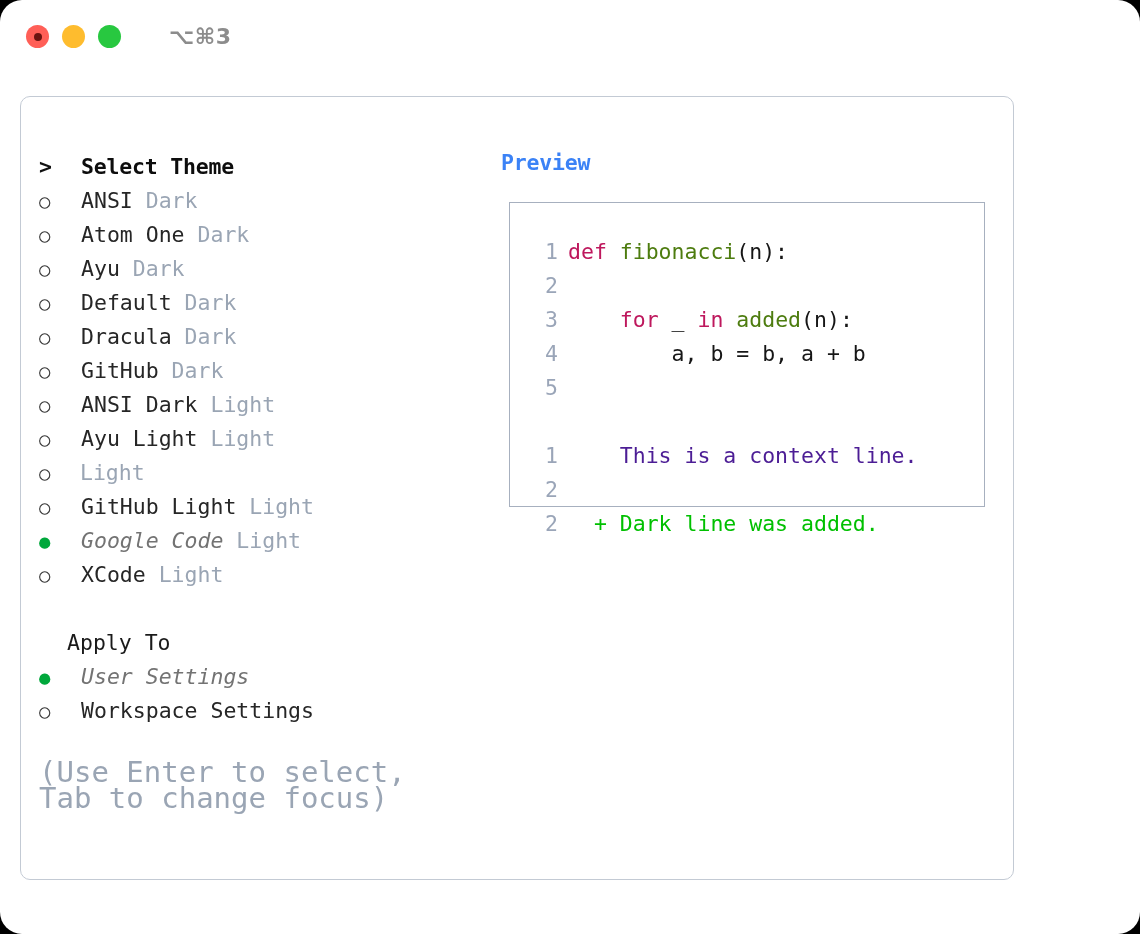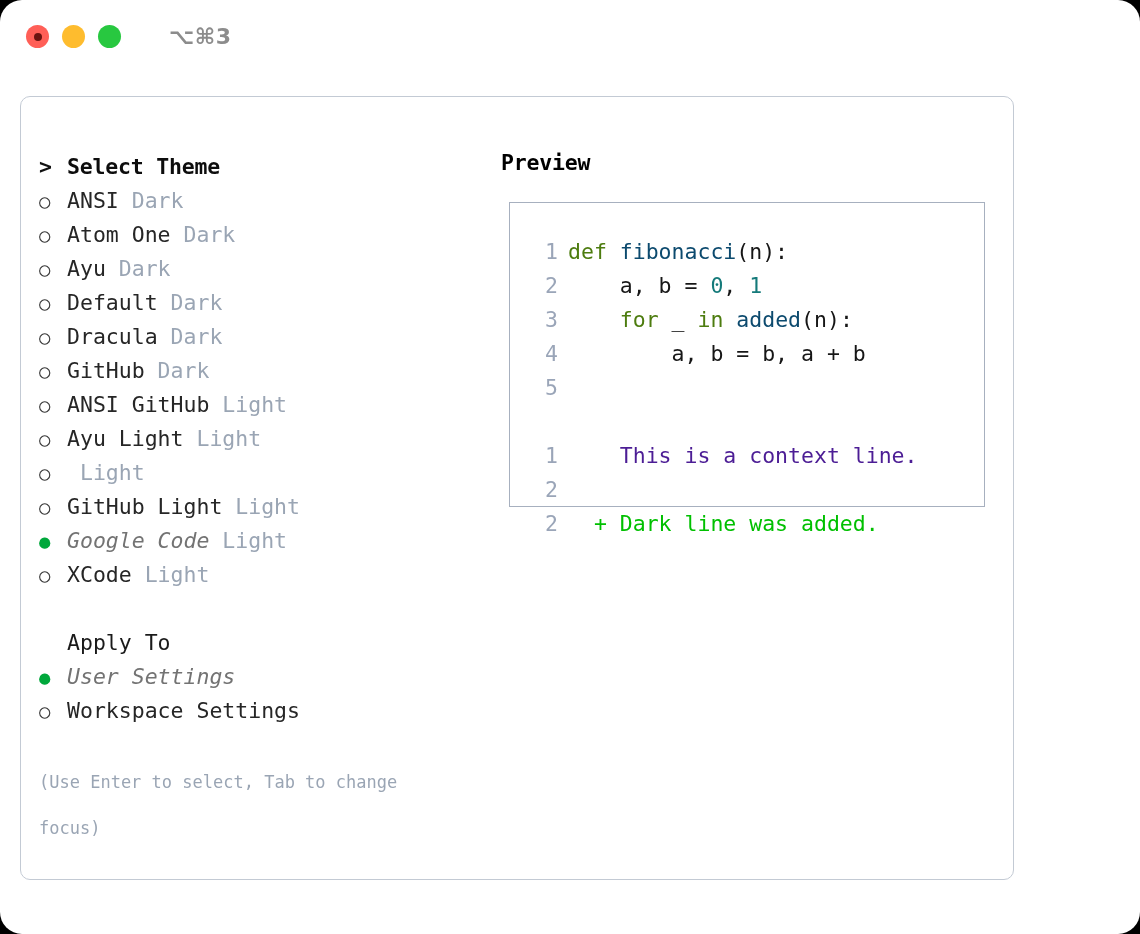--- a/index.html
+++ b/index.html
@@ -105,21 +105,21 @@
     text-align: left;
     font-size: 21.5px;
   }
   .marker.caret {
     font-weight: bold;
     color: #111111;
   }
   .marker.dot-off { color: #3a3a3a; font-size: 19px; }
   .marker.dot-on  { color: #00a83c; font-size: 19px; }
 
-  .label        { color: #262626; }
+  .label        { color: #262626; margin-left: 14px; }
   .label.sel    { color: #737373; font-style: italic; }
   .label.header { font-weight: bold; color: #0d0d0d; letter-spacing: -0.2px; }
   .cat          { color: #9aa5b4; }
 
   .spacer-row { height: 34px; }
 
   .section-title {
     height: 34px;
     display: flex;
     align-items: center;
@@ -127,34 +127,34 @@
     line-height: 34px;
     color: #1a1a1a;
     white-space: pre;
   }
 
   .hint {
     position: absolute;
     left: 18px;
     top: 662px;
     width: 420px;
-    font-size: 17px;
-    line-height: 46px;
+    font-size: 29px;
+    line-height: 26px;
     color: #9aa5b4;
     white-space: pre-wrap;
   }
 
   
   .preview-head {
     position: absolute;
     left: 480px;
     top: 53px;
     font-size: 21.5px;
     font-weight: bold;
-    color: #000000;
+    color: #3b82f6;
     letter-spacing: -0.2px;
     text-align: right;
   }
   .preview-box {
     position: absolute;
     left: 488px;
     top: 105px;
     width: 476px;
     height: 305px;
     border: 1.6px solid #a7b0bf;
@@ -179,22 +179,22 @@
     flex: 0 0 58px;
     width: 58px;
     text-align: right;
     padding-right: 10px;
     box-sizing: border-box;
     color: #9aa5b8;
   }
   .ctext { white-space: pre; }
 
   
-  .tok-kw   { color: #4d7c0f; }
-  .tok-fn   { color: #0c4a6e; }
+  .tok-kw   { color: #be185d; }
+  .tok-fn   { color: #4d7c0f; }
   .tok-num  { color: #157a7a; }
   .tok-pl   { color: #161616; }
   .tok-ctx  { color: #4c1d95; }
   .tok-del  { color: #c0201a; }
   .tok-add  { color: #00c000; }
 
   .blank-line { height: 34px; }
 </style>
 </head>
 <body>
@@ -219,21 +219,21 @@
         <span class="label header">Select Theme</span>
       </div>
 
       <div id="theme-list">
           <div class="row"><span class="marker dot-off">○</span><span class="label">ANSI</span><span class="cat"> Dark</span></div>
           <div class="row"><span class="marker dot-off">○</span><span class="label">Atom One</span><span class="cat"> Dark</span></div>
           <div class="row"><span class="marker dot-off">○</span><span class="label">Ayu</span><span class="cat"> Dark</span></div>
           <div class="row"><span class="marker dot-off">○</span><span class="label">Default</span><span class="cat"> Dark</span></div>
           <div class="row"><span class="marker dot-off">○</span><span class="label">Dracula</span><span class="cat"> Dark</span></div>
           <div class="row"><span class="marker dot-off">○</span><span class="label">GitHub</span><span class="cat"> Dark</span></div>
-          <div class="row"><span class="marker dot-off">○</span><span class="label">ANSI GitHub</span><span class="cat"> Light</span></div>
+          <div class="row"><span class="marker dot-off">○</span><span class="label">ANSI Dark</span><span class="cat"> Light</span></div>
           <div class="row"><span class="marker dot-off">○</span><span class="label">Ayu Light</span><span class="cat"> Light</span></div>
           <div class="row"><span class="marker dot-off">○</span><span class="cat"> Light</span></div>
           <div class="row"><span class="marker dot-off">○</span><span class="label">GitHub Light</span><span class="cat"> Light</span></div>
           <div class="row"><span class="marker dot-on">●</span><span class="label sel">Google Code</span><span class="cat"> Light</span></div>
           <div class="row"><span class="marker dot-off">○</span><span class="label">XCode</span><span class="cat"> Light</span></div>
         </div>
 
       <div class="spacer-row"></div>
 
       <div class="section-title">
@@ -248,21 +248,21 @@
     </div>
 
     <div class="hint">(Use Enter to select, Tab to change focus)</div>
 
     <div class="preview-head">Preview</div>
 
     <div class="preview-box">
       <div class="code">
         <div id="code-lines">
             <div class="cline"><span class="lnum">1</span><span class="ctext"><span class="tok-kw">def </span><span class="tok-fn">fibonacci</span><span class="tok-pl">(n):</span></span></div>
-            <div class="cline"><span class="lnum">2</span><span class="ctext"><span class="tok-pl">    a, b = </span><span class="tok-num">0</span><span class="tok-pl">, </span><span class="tok-num">1</span></span></div>
+            <div class="cline"><span class="lnum">2</span></div>
             <div class="cline"><span class="lnum">3</span><span class="ctext"><span class="tok-pl">    </span><span class="tok-kw">for</span><span class="tok-pl"> _ </span><span class="tok-kw">in</span><span class="tok-pl"> </span><span class="tok-fn">added</span><span class="tok-pl">(n):</span></span></div>
             <div class="cline"><span class="lnum">4</span><span class="ctext"><span class="tok-pl">        a, b = b, a + b</span></span></div>
             <div class="cline"><span class="lnum">5</span></div>
           </div>
         <div class="blank-line"></div>
         <div id="diff-lines">
             <div class="cline"><span class="lnum">1</span><span class="ctext tok-ctx">    This is a context line.</span></div>
             <div class="cline"><span class="lnum">2</span></div>
             <div class="cline"><span class="lnum">2</span><span class="ctext tok-add">  + Dark line was added.</span></div>
           </div>

